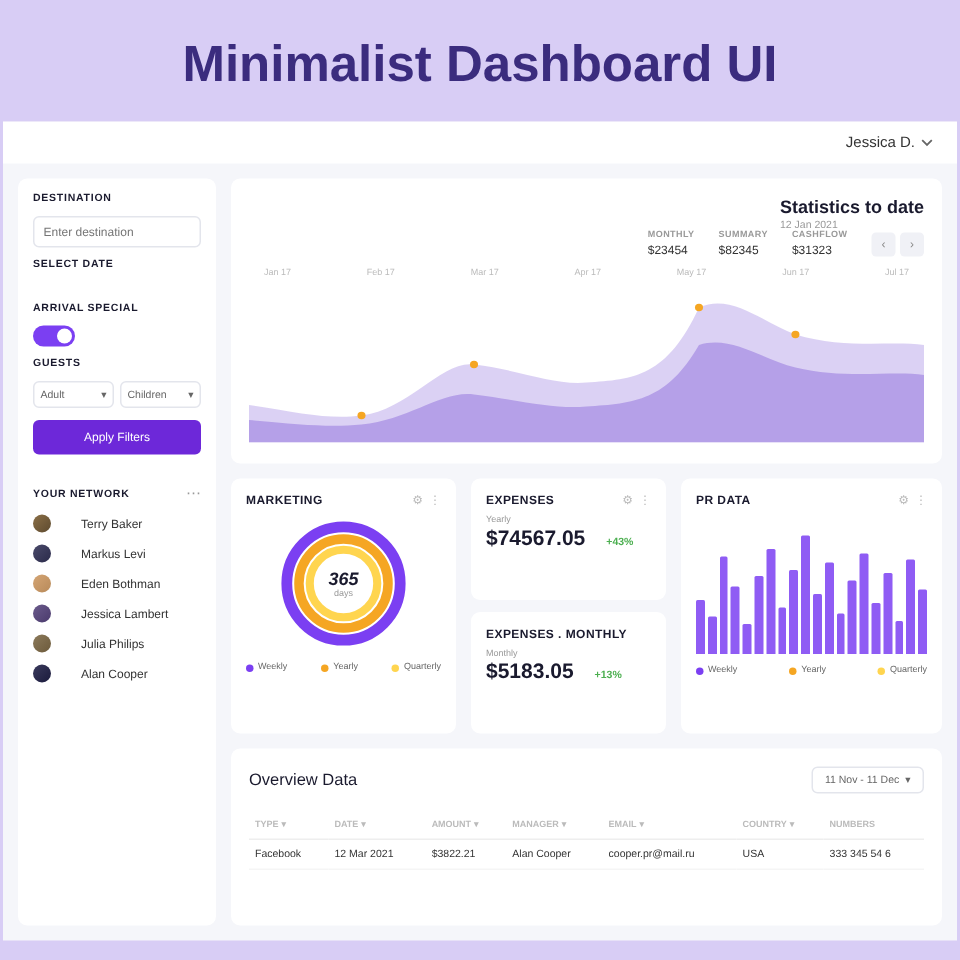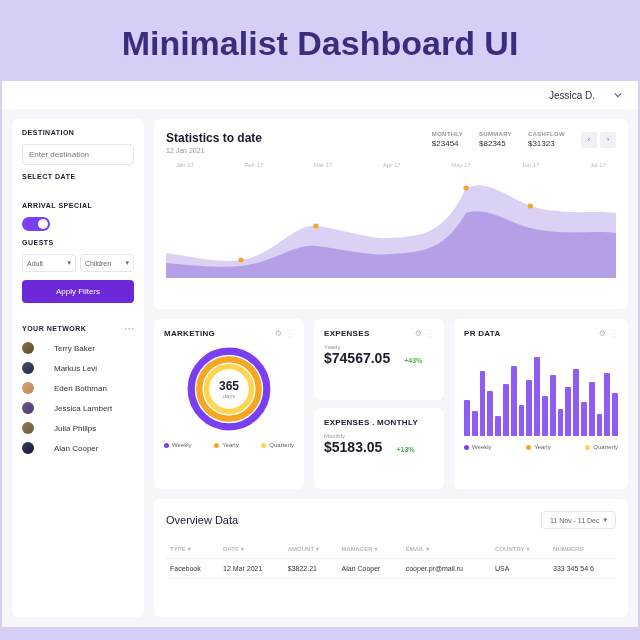--- a/index.html
+++ b/index.html
@@ -1,21 +1,21 @@
 <!DOCTYPE html>
 <html><head>
 <meta charset="utf-8">
 <style>
 * { box-sizing: border-box; margin: 0; padding: 0; font-family: -apple-system, BlinkMacSystemFont, 'Segoe UI', sans-serif; }
 body { background: #d8cdf5; width: 640px; height: 640px; overflow: hidden; }
 .hero { text-align: center; padding: 24px 0 18px; }
 .hero-title { font-size: 34px; font-weight: 700; color: #3b2c7e; }
 .app { background: #f5f6fa; margin: 0 2px; height: 546px; overflow: hidden; position: relative; }
 .topbar { background: #fff; height: 28px; display: flex; align-items: center; justify-content: flex-end; padding: 0 16px; font-size: 10px; color: #333; }
-.user { display: flex; align-items: center; gap: 19px; }
+.user { display: flex; align-items: center; gap: 4px; }
 .user svg { width: 8px; height: 8px; }
 .content { display: flex; gap: 10px; padding: 10px; height: 518px; }
 .sidebar { width: 132px; background: #fff; border-radius: 6px; padding: 10px; display: flex; flex-direction: column; gap: 8px; font-size: 8px; }
 .label { font-size: 7px; font-weight: 700; letter-spacing: 0.5px; color: #1a1a2e; text-transform: uppercase; }
 .input { border: 1px solid #e3e5ec; border-radius: 4px; padding: 5px 6px; font-size: 8px; color: #999; }
 .toggle { width: 28px; height: 14px; background: #7b3ff2; border-radius: 8px; position: relative; }
 .toggle::after { content: ''; position: absolute; width: 10px; height: 10px; background: #fff; border-radius: 50%; top: 2px; right: 2px; }
 .selects { display: flex; gap: 4px; }
 .select { flex: 1; border: 1px solid #e3e5ec; border-radius: 4px; padding: 4px; font-size: 7px; color: #666; display: flex; justify-content: space-between; align-items: center; }
 .btn { background: #6d28d9; color: #fff; border: none; border-radius: 4px; padding: 7px; font-size: 8px; font-weight: 500; cursor: pointer; }
@@ -25,41 +25,41 @@
 .network-item { display: flex; align-items: center; gap: 20px; font-size: 8px; color: #333; }
 .avatar { width: 12px; height: 12px; border-radius: 50%; background: #ccc; }
 .av1 { background: linear-gradient(135deg,#8b6f47,#5d4a2f); }
 .av2 { background: linear-gradient(135deg,#4a4a6a,#2a2a4a); }
 .av3 { background: linear-gradient(135deg,#d4a574,#b88a5a); }
 .av4 { background: linear-gradient(135deg,#6b5b8c,#4a3a6c); }
 .av5 { background: linear-gradient(135deg,#8c7a5b,#6c5a3b); }
 .av6 { background: linear-gradient(135deg,#3a3a5c,#1a1a3c); }
 .main { flex: 1; display: flex; flex-direction: column; gap: 10px; }
 .stats-card { background: #fff; border-radius: 6px; padding: 12px; height: 190px; }
-.stats-header { display: flex; justify-content: space-between; align-items: flex-start; }
+.stats-header { display: flex; justify-content: space-between; align-items: flex-end; flex-direction: column; }
 .stats-title { font-size: 12px; font-weight: 600; color: #1a1a2e; }
 .stats-date { font-size: 7px; color: #999; margin-top: 2px; }
 .stats-summary { display: flex; gap: 16px; align-items: center; }
 .summary-item { text-align: left; }
 .summary-label { font-size: 6px; color: #999; font-weight: 600; letter-spacing: 0.3px; }
 .summary-value { font-size: 8px; color: #333; font-weight: 500; margin-top: 2px; }
 .nav-arrows { display: flex; gap: 3px; }
 .nav-arrow { width: 16px; height: 16px; background: #f0f1f6; border-radius: 3px; display: flex; align-items: center; justify-content: center; font-size: 8px; color: #888; cursor: pointer; }
 .chart-area { height: 130px; position: relative; margin-top: 8px; }
 .chart-months { display: flex; justify-content: space-between; padding: 0 10px; font-size: 6px; color: #bbb; }
 .chart-svg { width: 100%; height: 110px; }
 .row2 { display: flex; gap: 10px; }
 .card { background: #fff; border-radius: 6px; padding: 10px; position: relative; }
 .card-header { display: flex; justify-content: space-between; align-items: center; margin-bottom: 6px; }
 .card-title { font-size: 8px; font-weight: 700; color: #1a1a2e; letter-spacing: 0.3px; }
 .card-icons { display: flex; gap: 4px; color: #bbb; font-size: 8px; }
 .marketing { width: 150px; height: 170px; }
 .donut { width: 90px; height: 90px; margin: 4px auto; position: relative; }
 .donut-center { position: absolute; top: 50%; left: 50%; transform: translate(-50%,-50%); text-align: center; }
-.donut-num { font-size: 12px; font-weight: 700; color: #1a1a2e; }
+.donut-num { font-size: 12px; font-weight: 700; color: #1a1a2e; font-style: italic; }
 .donut-label { font-size: 6px; color: #999; }
 .legend { display: flex; justify-content: space-between; font-size: 6px; color: #666; margin-top: 8px; }
 .legend-item { display: flex; align-items: center; gap: 3px; }
 .dot { width: 5px; height: 5px; border-radius: 50%; }
 .d-purple { background: #7b3ff2; }
 .d-orange { background: #f5a623; }
 .d-yellow { background: #ffd54f; }
 .expenses-col { display: flex; flex-direction: column; gap: 8px; width: 130px; }
 .expense-card { background: #fff; border-radius: 6px; padding: 10px; flex: 1; }
 .expense-label { font-size: 6px; color: #999; margin-top: 4px; }

